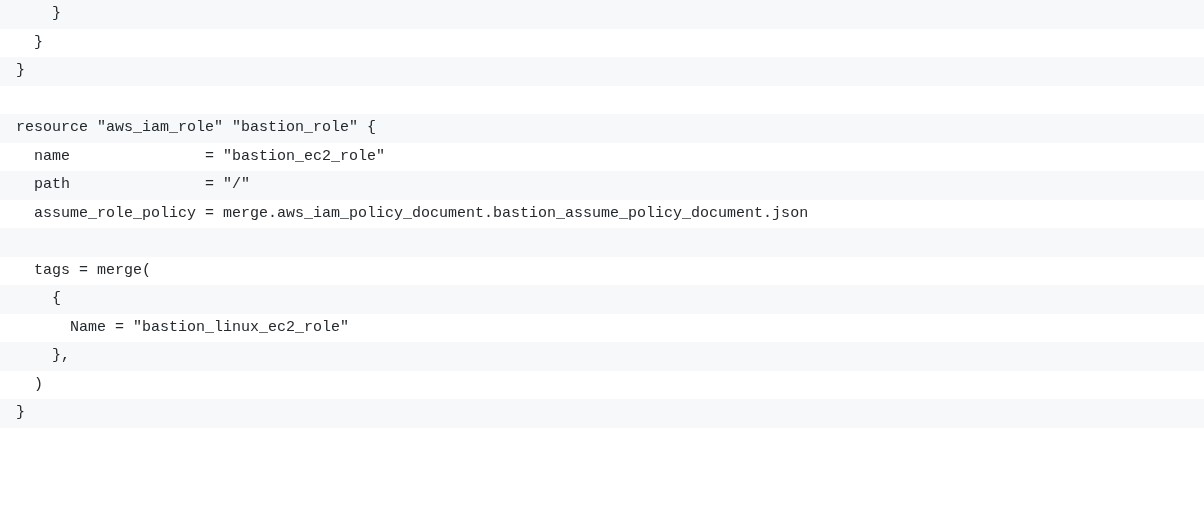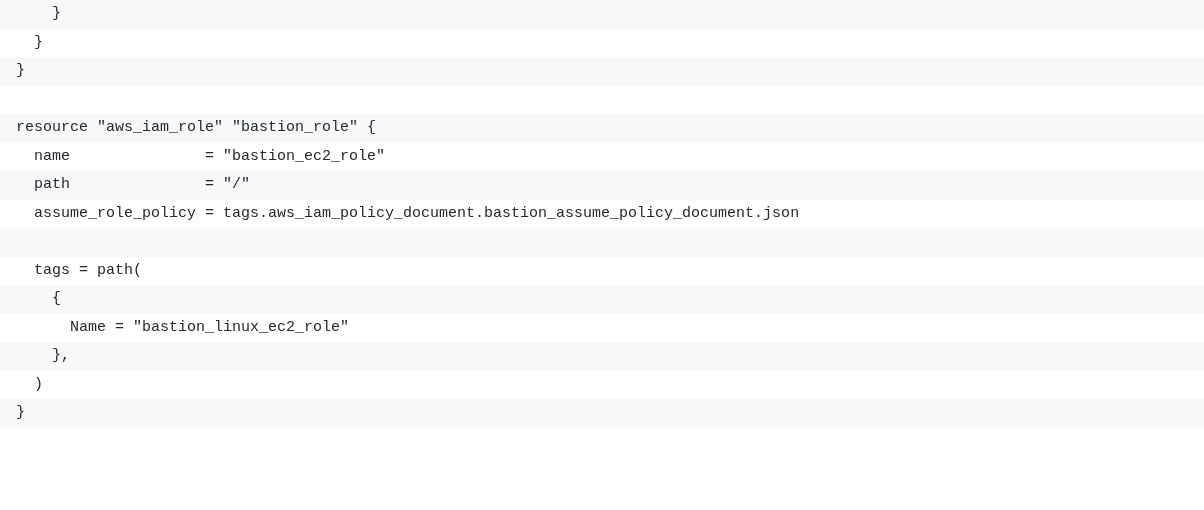--- a/index.html
+++ b/index.html
@@ -35,21 +35,21 @@
 <body>
 
 <div class="code-block">
   <div class="code-line">    }</div>
   <div class="code-line">  }</div>
   <div class="code-line">}</div>
   <div class="code-line"></div>
   <div class="code-line">resource "aws_iam_role" "bastion_role" {</div>
   <div class="code-line">  name               = "bastion_ec2_role"</div>
   <div class="code-line">  path               = "/"</div>
-  <div class="code-line">  assume_role_policy = tags.aws_iam_policy_document.bastion_assume_policy_document.json</div>
+  <div class="code-line">  assume_role_policy = merge.aws_iam_policy_document.bastion_assume_policy_document.json</div>
   <div class="code-line"></div>
-  <div class="code-line">  tags = path(</div>
+  <div class="code-line">  tags = merge(</div>
   <div class="code-line">    {</div>
   <div class="code-line">      Name = "bastion_linux_ec2_role"</div>
   <div class="code-line">    },</div>
   <div class="code-line">  )</div>
   <div class="code-line">}</div>
 </div>
 
 </body></html>

